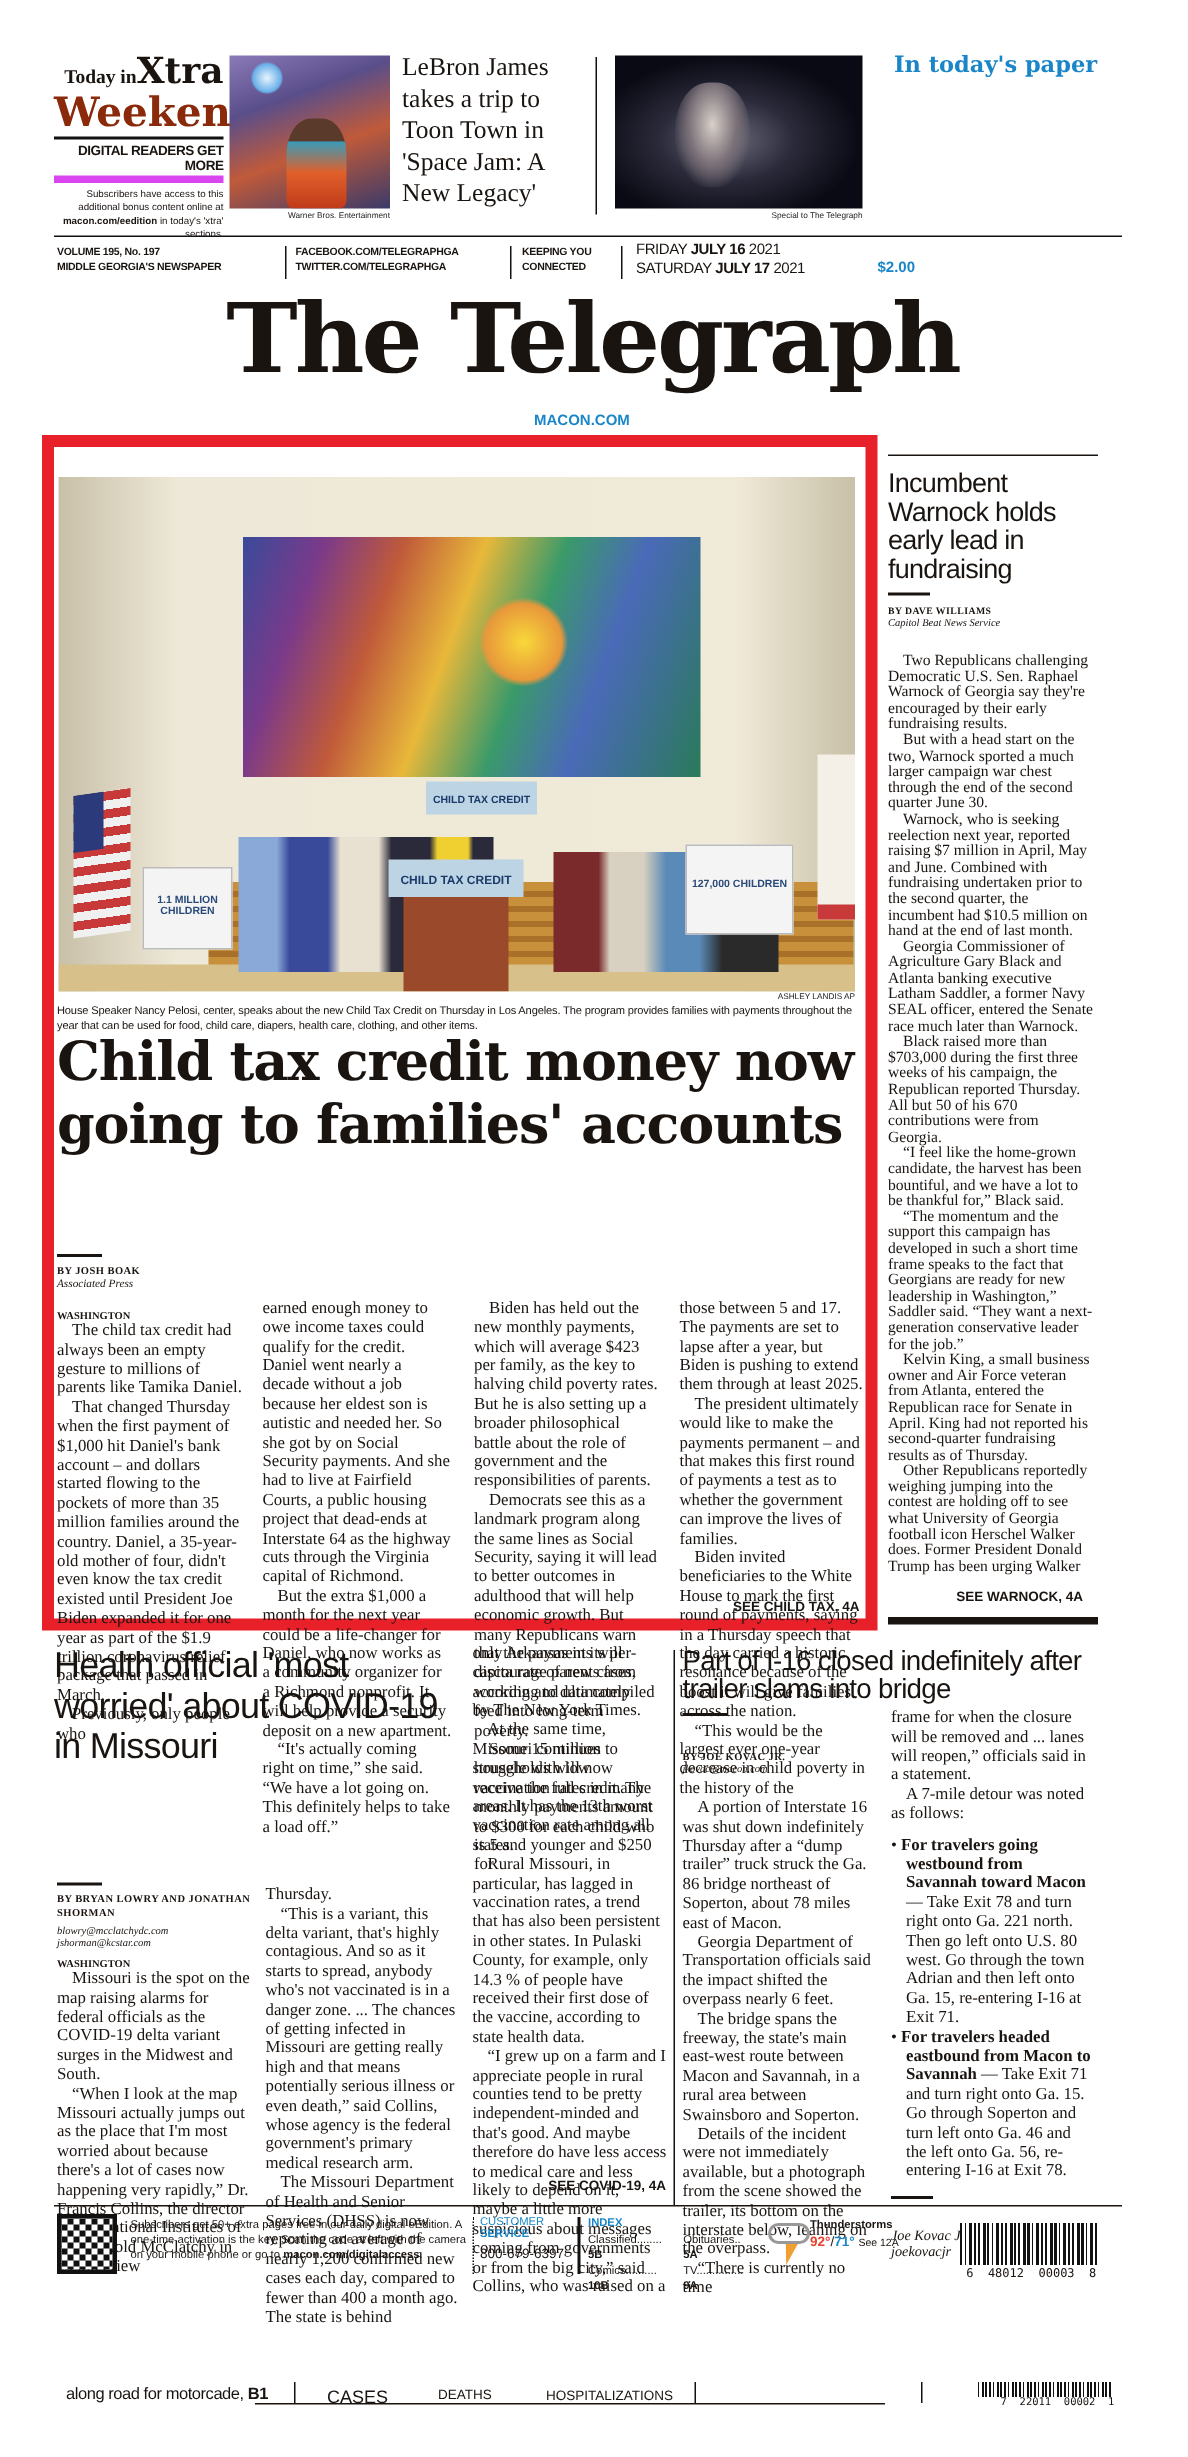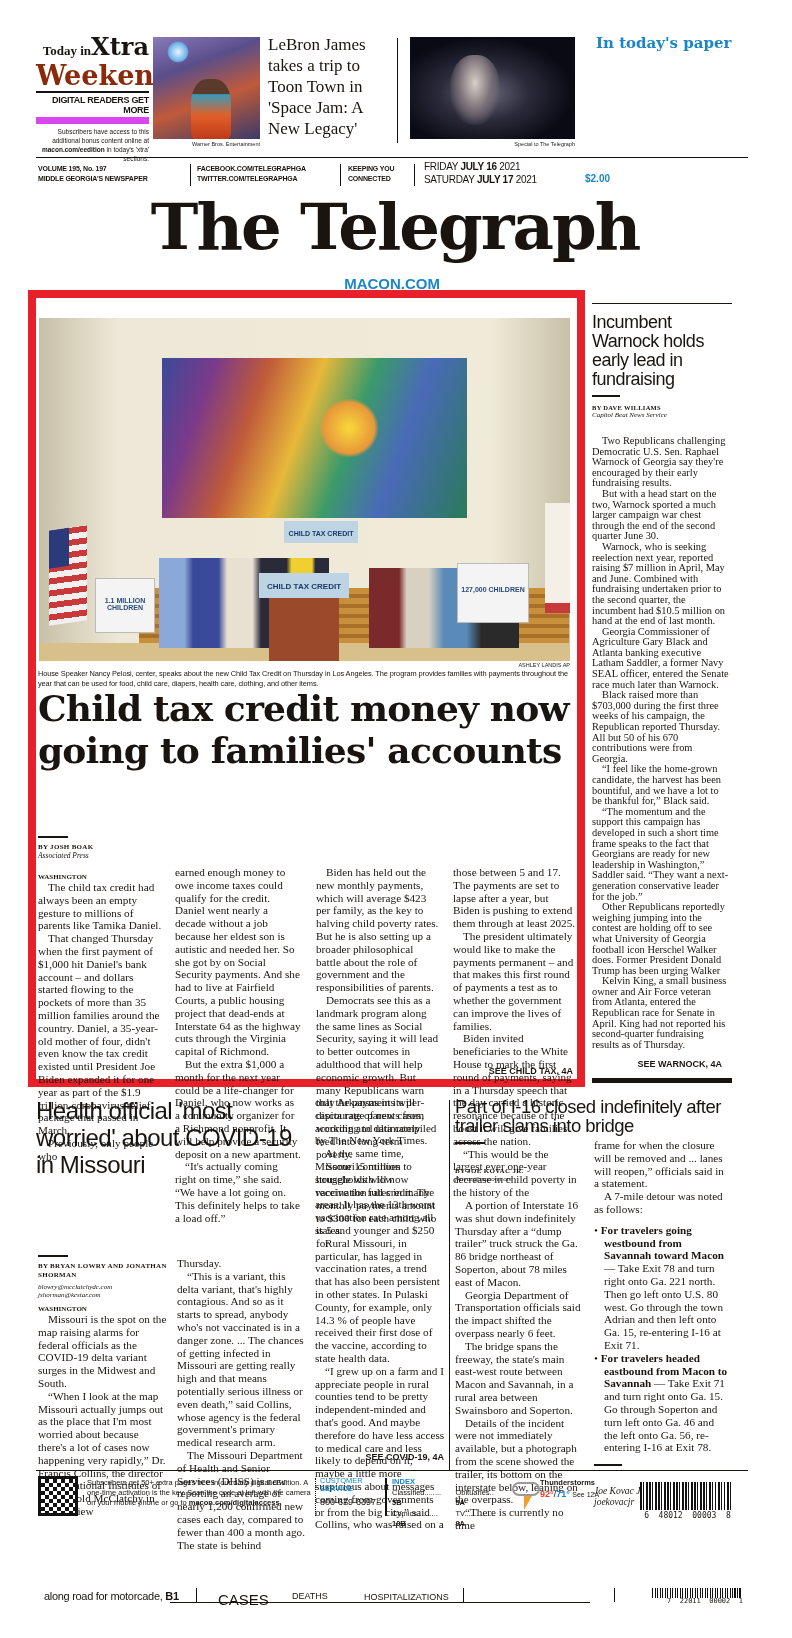--- a/index.html
+++ b/index.html
@@ -34,21 +34,21 @@
 .foot{font-family:"Liberation Sans",sans-serif;font-size:8px;line-height:10.5px}
 </style>
 </head>
 <body>
 
 <div class="abs" style="left:36px;top:36px;width:113px;height:108px">
   <div class="xtra-today" style="line-height:22px">
     <span class="serif" style="font-size:13px">Today in</span><span class="big">Xtra</span>
   </div>
   <div class="xtra-weekend">Weekend</div>
-  <div class="sans" style="border-top:2px solid #111;border-bottom:7px solid #d946ef;margin-top:2px;font-size:9px;font-weight:bold;text-align:right;padding:2px 0;letter-spacing:-0.3px">DIGITAL READERS GET MORE</div>
+  <div class="sans" style="border-top:2px solid #111;border-bottom:5px solid #d946ef;margin-top:2px;font-size:9px;font-weight:bold;text-align:right;padding:2px 0;letter-spacing:-0.3px">DIGITAL READERS GET MORE</div>
   <div class="sans" style="font-size:6.5px;line-height:9px;text-align:right;margin-top:3px">
     <span>Subscribers have access to this additional bonus content online at</span>
     <b>macon.com/eedition</b>
     <span>in today's 'xtra' sections.</span>
   </div>
 </div>
 
 <div class="abs photo" style="left:153px;top:37px;width:107px;height:102px;background:linear-gradient(160deg,#8a7ab8 0%,#5a4e8a 30%,#c05a3a 60%,#3a3a6a 100%)">
   <div class="abs" style="left:14px;top:4px;width:22px;height:22px;border-radius:50%;background:radial-gradient(#e8f4ff,#6ab0e8 60%,transparent 70%)"></div>
   <div class="abs" style="left:38px;top:42px;width:40px;height:60px;border-radius:40% 40% 10% 10%;background:linear-gradient(#5a3a2a 0%,#5a3a2a 25%,#3a9ab8 26%,#e0602a 60%,#c03a1a 100%)"></div>
@@ -85,21 +85,21 @@
   <div>CONNECTED</div>
 </div>
 <div class="abs vrule" style="left:414px;top:164px;height:22px"></div>
 <div class="abs sans" style="left:424px;top:160px;font-size:10px;line-height:13px;letter-spacing:-0.3px">
   <div><span>FRIDAY</span> <b>JULY 16</b> <span>2021</span></div>
   <div><span>SATURDAY</span> <b>JULY 17</b> <span>2021</span></div>
 </div>
 <div class="abs sans blue" style="left:585px;top:173px;font-size:10px;font-weight:bold">$2.00</div>
 
 <div class="abs logo" style="left:130px;top:192px;width:530px;font-family:'DejaVu Serif',serif;font-size:64px">The Telegraph</div>
-<div class="abs sans blue" style="left:340px;top:275px;width:100px;text-align:right;font-size:15px;font-weight:bold">MACON.COM</div>
+<div class="abs sans blue" style="left:356px;top:275px;width:100px;text-align:left;font-size:10px;font-weight:bold">MACON.COM</div>
 
 <div class="abs red-box" style="left:28px;top:290px;width:557px;height:797px"></div>
 
 <div class="abs photo" style="left:39px;top:318px;width:531px;height:343px;background:#e8e2d0">
   <div class="abs" style="left:0;top:0;width:531px;height:343px;background:linear-gradient(90deg,#c8c0a8 0%,#eee8d8 15%,#f0ead8 85%,#c8c0a8 100%)"></div>
   <div class="abs" style="left:123px;top:40px;width:305px;height:160px;background:linear-gradient(110deg,#3a4a9a 0%,#7a3a8a 15%,#c05a3a 30%,#e8b83a 45%,#3a9a6a 60%,#4a6ab8 75%,#2a7a5a 100%)"></div>
   <div class="abs" style="left:280px;top:80px;width:60px;height:60px;border-radius:50%;background:radial-gradient(#f8d83a,#e8983a 60%,transparent 70%)"></div>
   <div class="abs sans" style="left:245px;top:203px;width:74px;height:22px;background:#bcd4e4;color:#1a3a6a;font-size:7px;font-weight:bold;text-align:center;padding-top:9px">CHILD TAX CREDIT</div>
   <div class="abs" style="left:100px;top:270px;width:430px;height:60px;background:repeating-linear-gradient(180deg,#c8903a 0 6px,#a87028 6px 10px)"></div>
   <div class="abs" style="left:0;top:325px;width:531px;height:18px;background:#d8c08a"></div>
@@ -155,22 +155,22 @@
   <div class="byline" style="margin-top:7px;font-size:6.5px">BY DAVE WILLIAMS</div>
   <div class="org" style="font-size:7px">Capitol Beat News Service</div>
   <div class="body-text" style="margin-top:17px;font-size:10.4px;line-height:10.6px">
     <p>Two Republicans challenging Democratic U.S. Sen. Raphael Warnock of Georgia say they're encouraged by their early fundraising results.</p>
     <p>But with a head start on the two, Warnock sported a much larger campaign war chest through the end of the second quarter June 30.</p>
     <p>Warnock, who is seeking reelection next year, reported raising $7 million in April, May and June. Combined with fundraising undertaken prior to the second quarter, the incumbent had $10.5 million on hand at the end of last month.</p>
     <p>Georgia Commissioner of Agriculture Gary Black and Atlanta banking executive Latham Saddler, a former Navy SEAL officer, entered the Senate race much later than Warnock.</p>
     <p>Black raised more than $703,000 during the first three weeks of his campaign, the Republican reported Thursday. All but 50 of his 670 contributions were from Georgia.</p>
     <p>“I feel like the home-grown candidate, the harvest has been bountiful, and we have a lot to be thankful for,” Black said.</p>
     <p>“The momentum and the support this campaign has developed in such a short time frame speaks to the fact that Georgians are ready for new leadership in Washington,” Saddler said. “They want a next-generation conservative leader for the job.”</p>
+    <p>Kelvin King, a small business owner and Air Force veteran from Atlanta, entered the Republican race for Senate in April. King had not reported his second-quarter fundraising results as of Thursday.</p>
     <p>Other Republicans reportedly weighing jumping into the contest are holding off to see what University of Georgia football icon Herschel Walker does. Former President Donald Trump has been urging Walker</p>
-    <p>Kelvin King, a small business owner and Air Force veteran from Atlanta, entered the Republican race for Senate in April. King had not reported his second-quarter fundraising results as of Thursday.</p>
   </div>
 </div>
 <div class="abs see" style="left:600px;top:1059px;width:122px">SEE WARNOCK, 4A</div>
 <div class="abs" style="left:592px;top:1078px;width:140px;border-top:5px solid #1a1410"></div>
 
 <div class="abs hed-med" style="left:36px;top:1097px;width:265px;font-size:24px;line-height:27px">Health official 'most worried' about COVID-19 in Missouri</div>
 <div class="abs" style="left:38px;top:1255px;width:130px">
   <div class="shortrule"></div>
   <div class="byline" style="margin-top:5px;line-height:9px">BY BRYAN LOWRY AND JONATHAN SHORMAN</div>
   <div class="org" style="margin-top:3px;font-size:7px">blowry@mcclatchydc.com</div>
@@ -253,20 +253,20 @@
   <div style="font-weight:bold;font-size:7.5px">Thunderstorms</div>
   <div style="font-size:9px"><b style="color:#e8402a">92°</b>/<b style="color:#1a86c8">71°</b> <span style="font-size:7px">See 12A</span></div>
 </div>
 <div class="abs" style="left:640px;top:1482px;width:92px;height:28px;background:repeating-linear-gradient(90deg,#111 0 1.5px,#fff 1.5px 3px,#111 3px 4px,#fff 4px 6px,#111 6px 8px,#fff 8px 9px)"></div>
 <div class="abs" style="left:630px;top:1511px;width:115px;font-family:'DejaVu Sans Mono',monospace;font-size:8px;text-align:center;white-space:pre">6  48012  00003  8</div>
 
 <div class="abs sans" style="left:44px;top:1590px;font-size:11px;letter-spacing:-0.3px">
   <span>along road for motorcade,</span> <b>B1</b>
 </div>
 <div class="abs vrule" style="left:196px;top:1588px;height:14px"></div>
-<div class="abs sans" style="left:218px;top:1591px;font-size:15px">CASES</div>
+<div class="abs sans" style="left:218px;top:1591px;font-size:12px">CASES</div>
 <div class="abs sans" style="left:292px;top:1591px;font-size:9px">DEATHS</div>
 <div class="abs sans" style="left:364px;top:1592px;font-size:9px">HOSPITALIZATIONS</div>
 <div class="abs vrule" style="left:463px;top:1588px;height:14px"></div>
 <div class="abs vrule" style="left:614px;top:1588px;height:14px"></div>
 <div class="abs" style="left:170px;top:1602px;width:420px;border-top:1px solid #1a1410"></div>
 <div class="abs" style="left:652px;top:1588px;width:90px;height:10px;background:repeating-linear-gradient(90deg,#111 0 1px,#fff 1px 2.5px,#111 2.5px 4px,#fff 4px 5px)"></div>
 <div class="abs" style="left:640px;top:1597px;width:130px;font-family:'DejaVu Sans Mono',monospace;font-size:7px;text-align:center;white-space:pre">7  22011  00002  1</div>
 
 </body></html>

